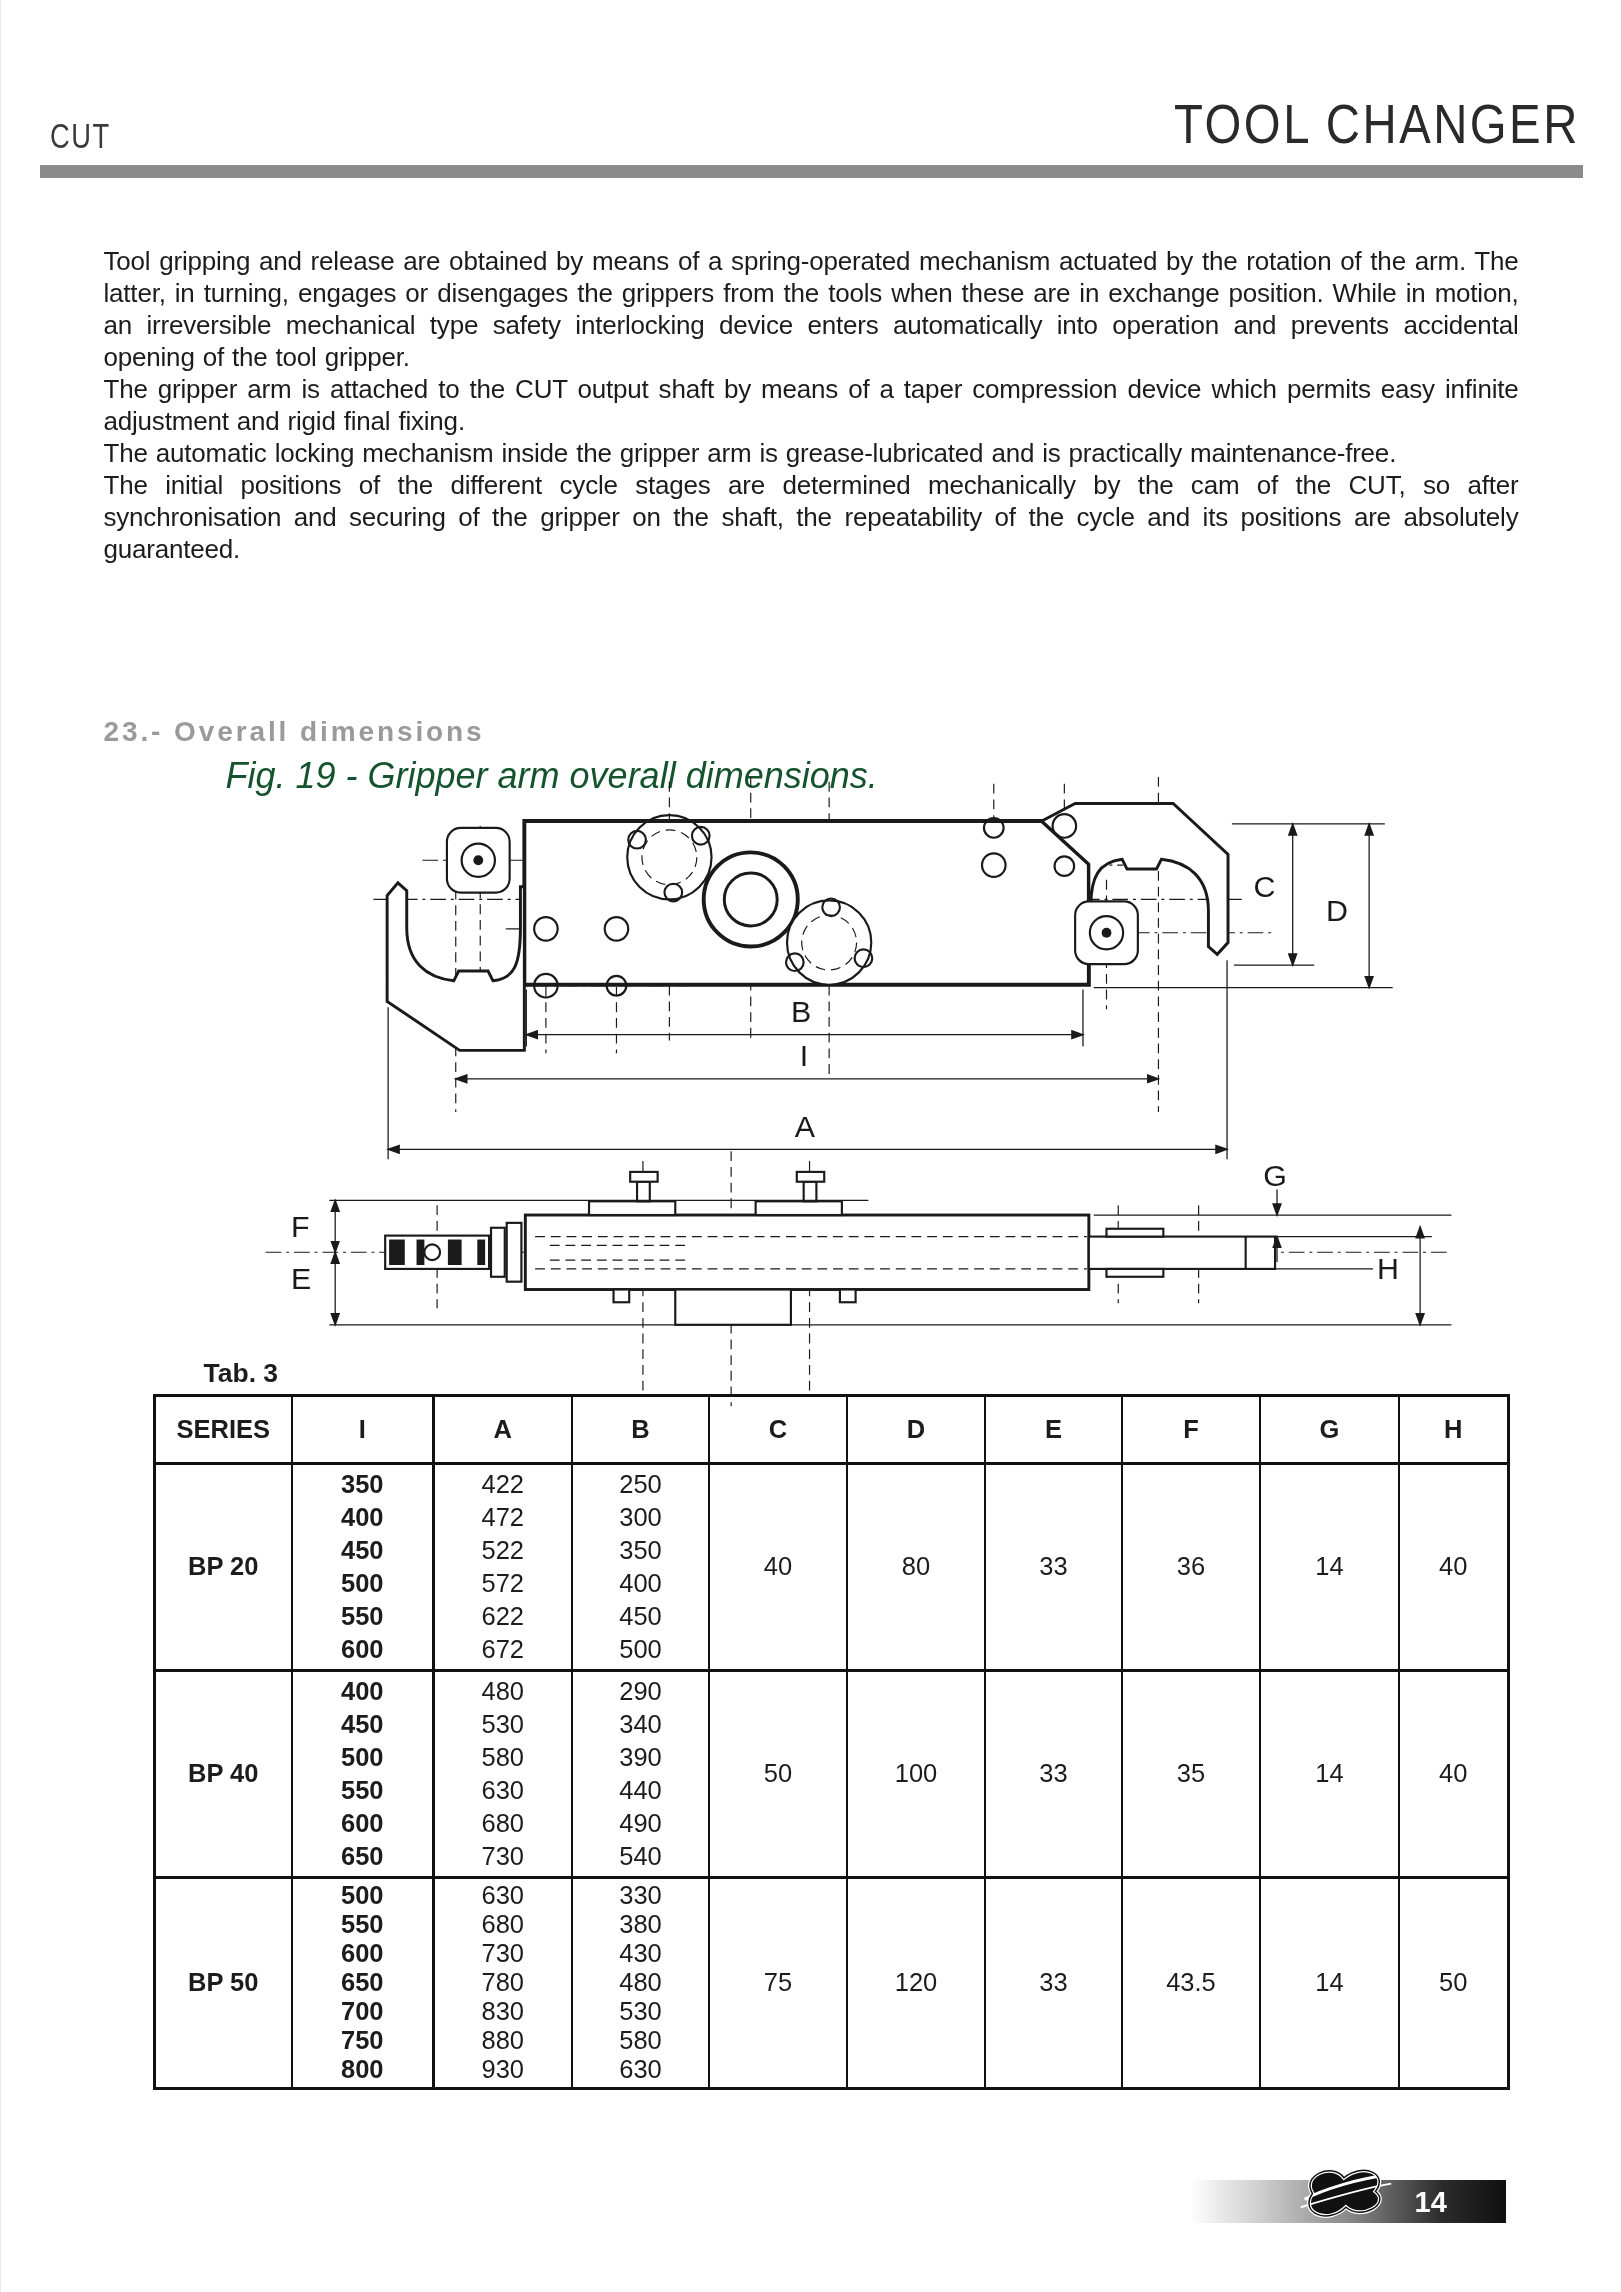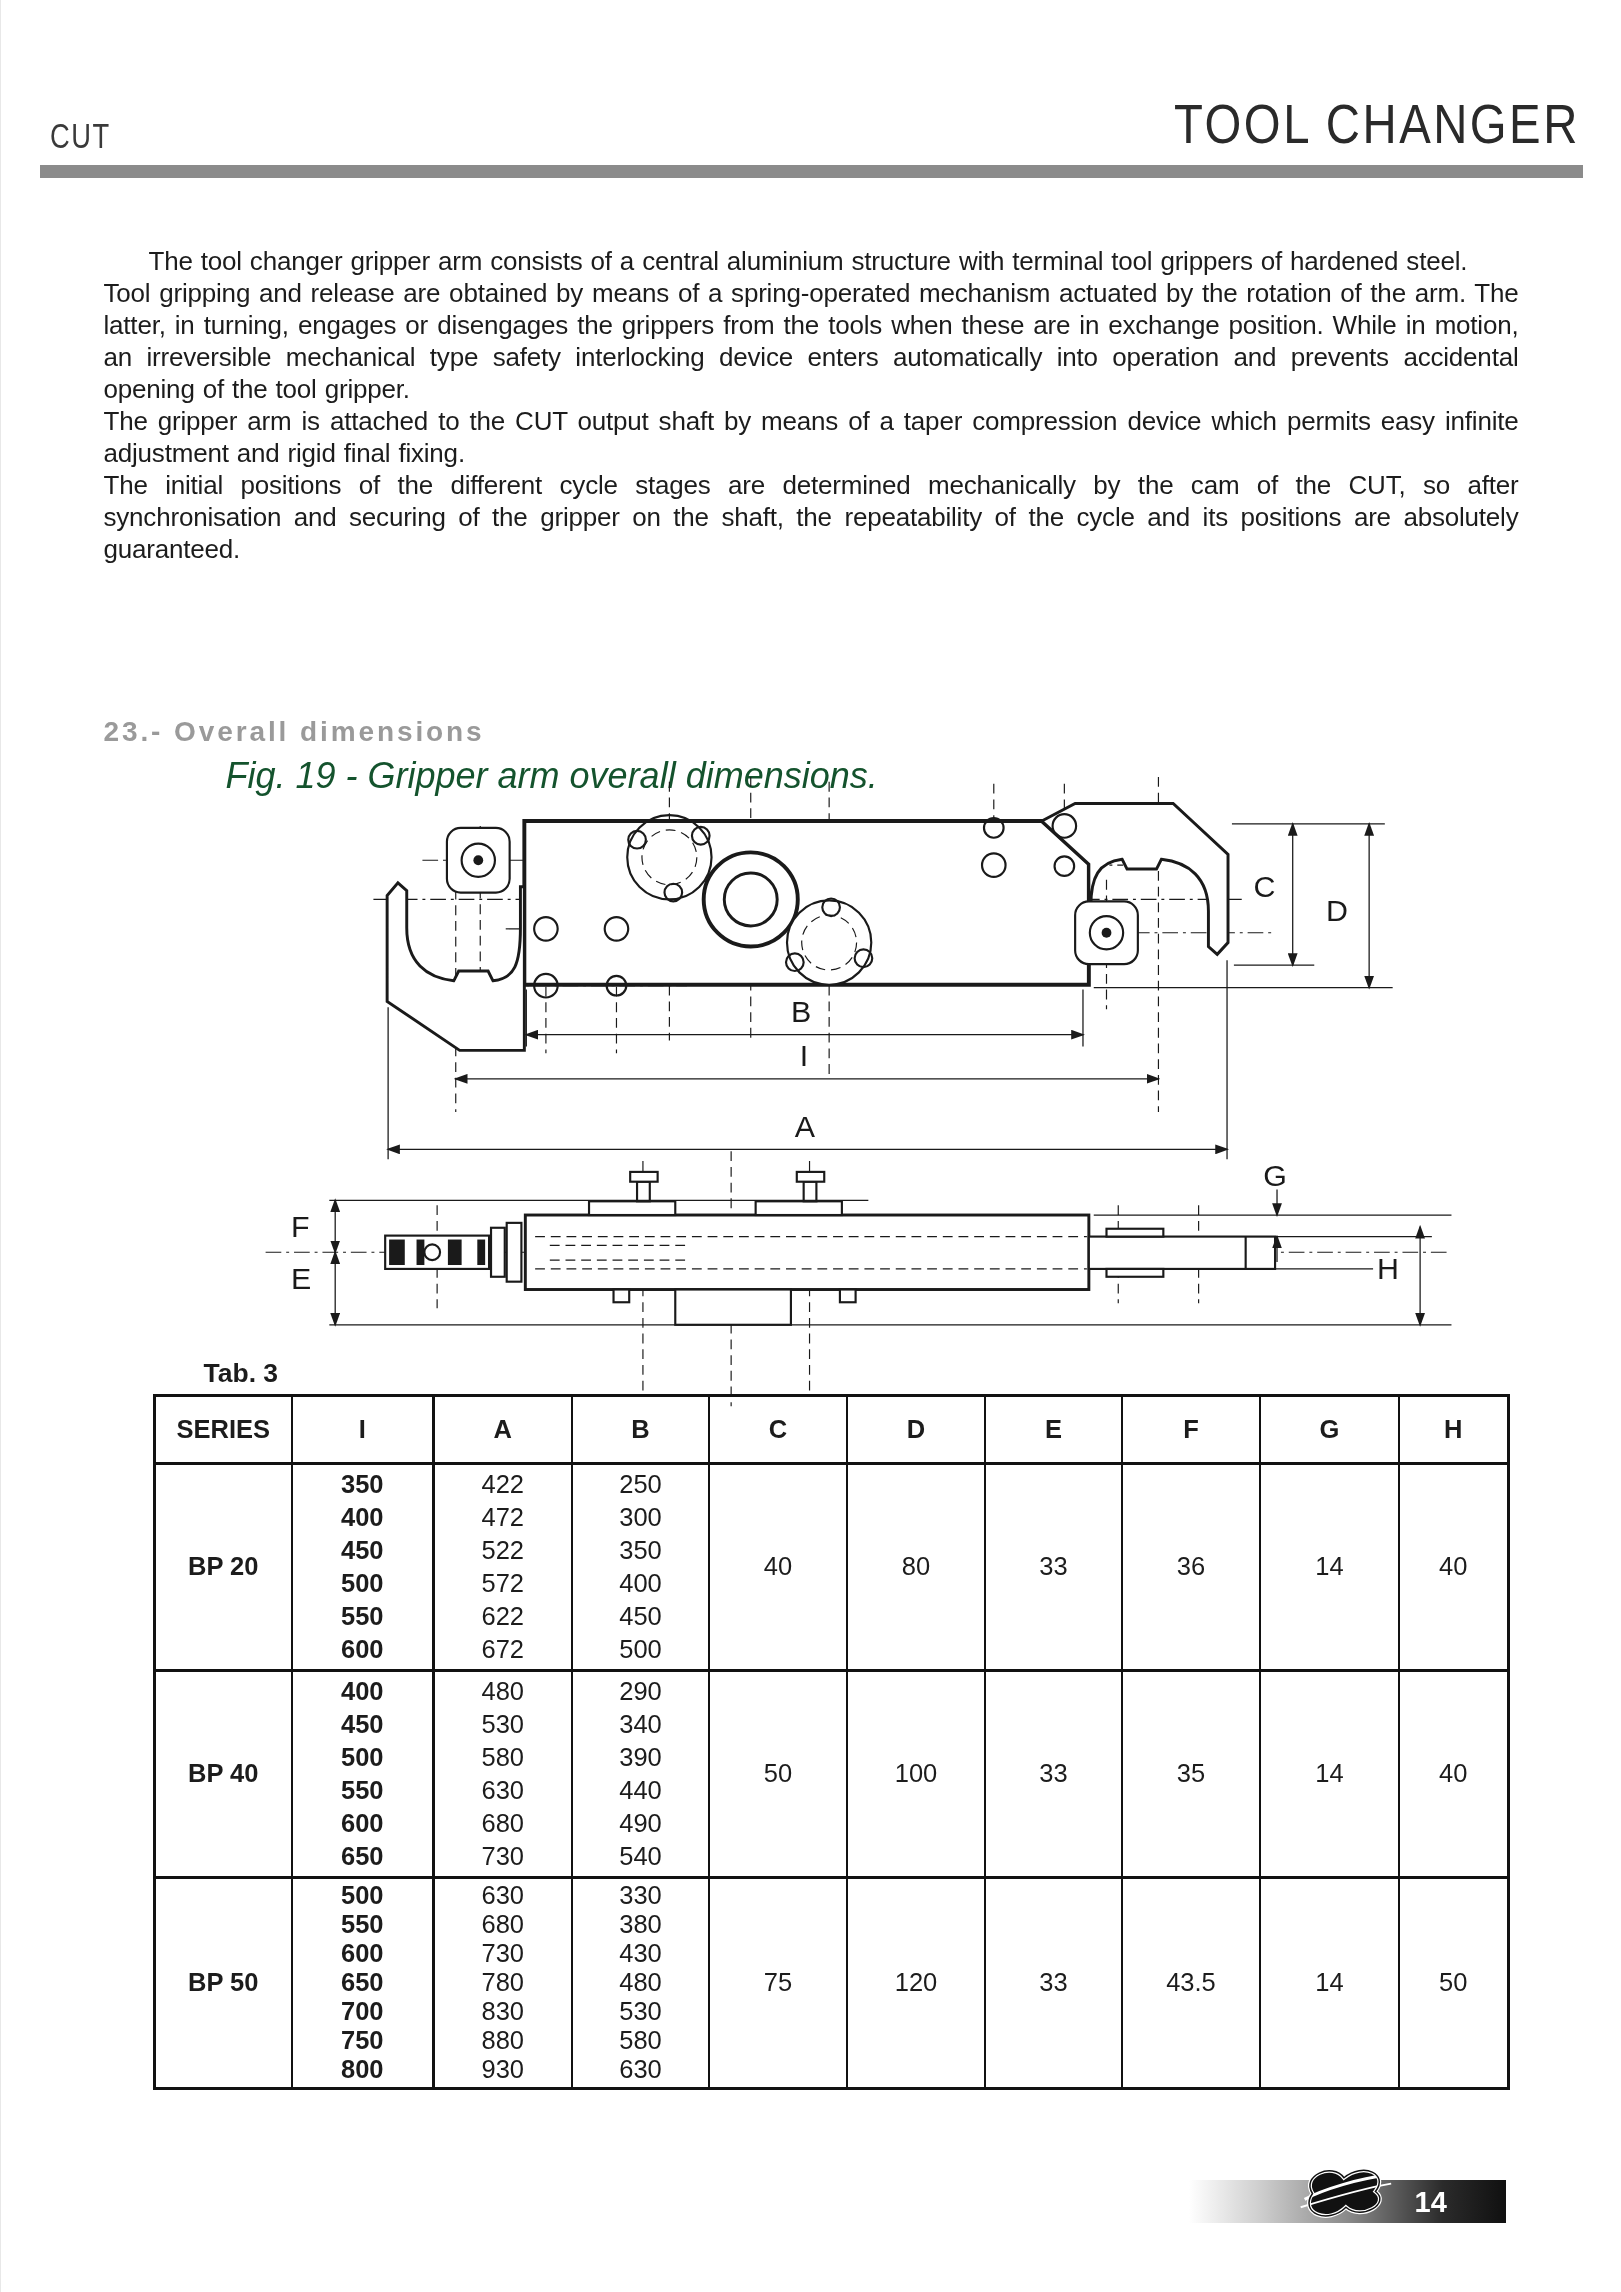--- a/index.html
+++ b/index.html
@@ -57,23 +57,23 @@
 <body>
 
 <div id="page">
 
   <div class="hdr-left">CUT</div>
   <div class="hdr-right">TOOL CHANGER</div>
   <div class="hdr-bar"></div>
 
   <div class="textcol" style="top:235px;">
     <div style="height:9.8px"></div>
-    <p class="para indent">The tool changer gripper arm consists of a central aluminium structure with terminal tool grippers of hardened steel.</p>
     <p class="para">Tool gripping and release are obtained by means of a spring-operated mechanism actuated by the rotation of the arm. The latter, in turning, engages or disengages the grippers from the tools when these are in exchange position. While in motion, an irreversible mechanical type safety interlocking device enters automatically into operation and prevents accidental opening of the tool gripper.</p>
     <p class="para">The gripper arm is attached to the CUT output shaft by means of a taper compression device which permits easy infinite adjustment and rigid final fixing.</p>
+    <p class="para">The automatic locking mechanism inside the gripper arm is grease-lubricated and is practically maintenance-free.</p>
     <p class="para">The initial positions of the different cycle stages are determined mechanically by the cam of the CUT, so after synchronisation and securing of the gripper on the shaft, the repeatability of the cycle and its positions are absolutely guaranteed.</p>
   </div>
 
   <div class="textcol" style="top:716px;">
     <h2 class="sec-head">23.- Overall dimensions</h2>
   </div>
   <div class="fig-caption">Fig. 19 - Gripper arm overall dimensions.</div>
 
   <svg id="figure-svg" viewBox="0 786 1654 660">
     <defs>

